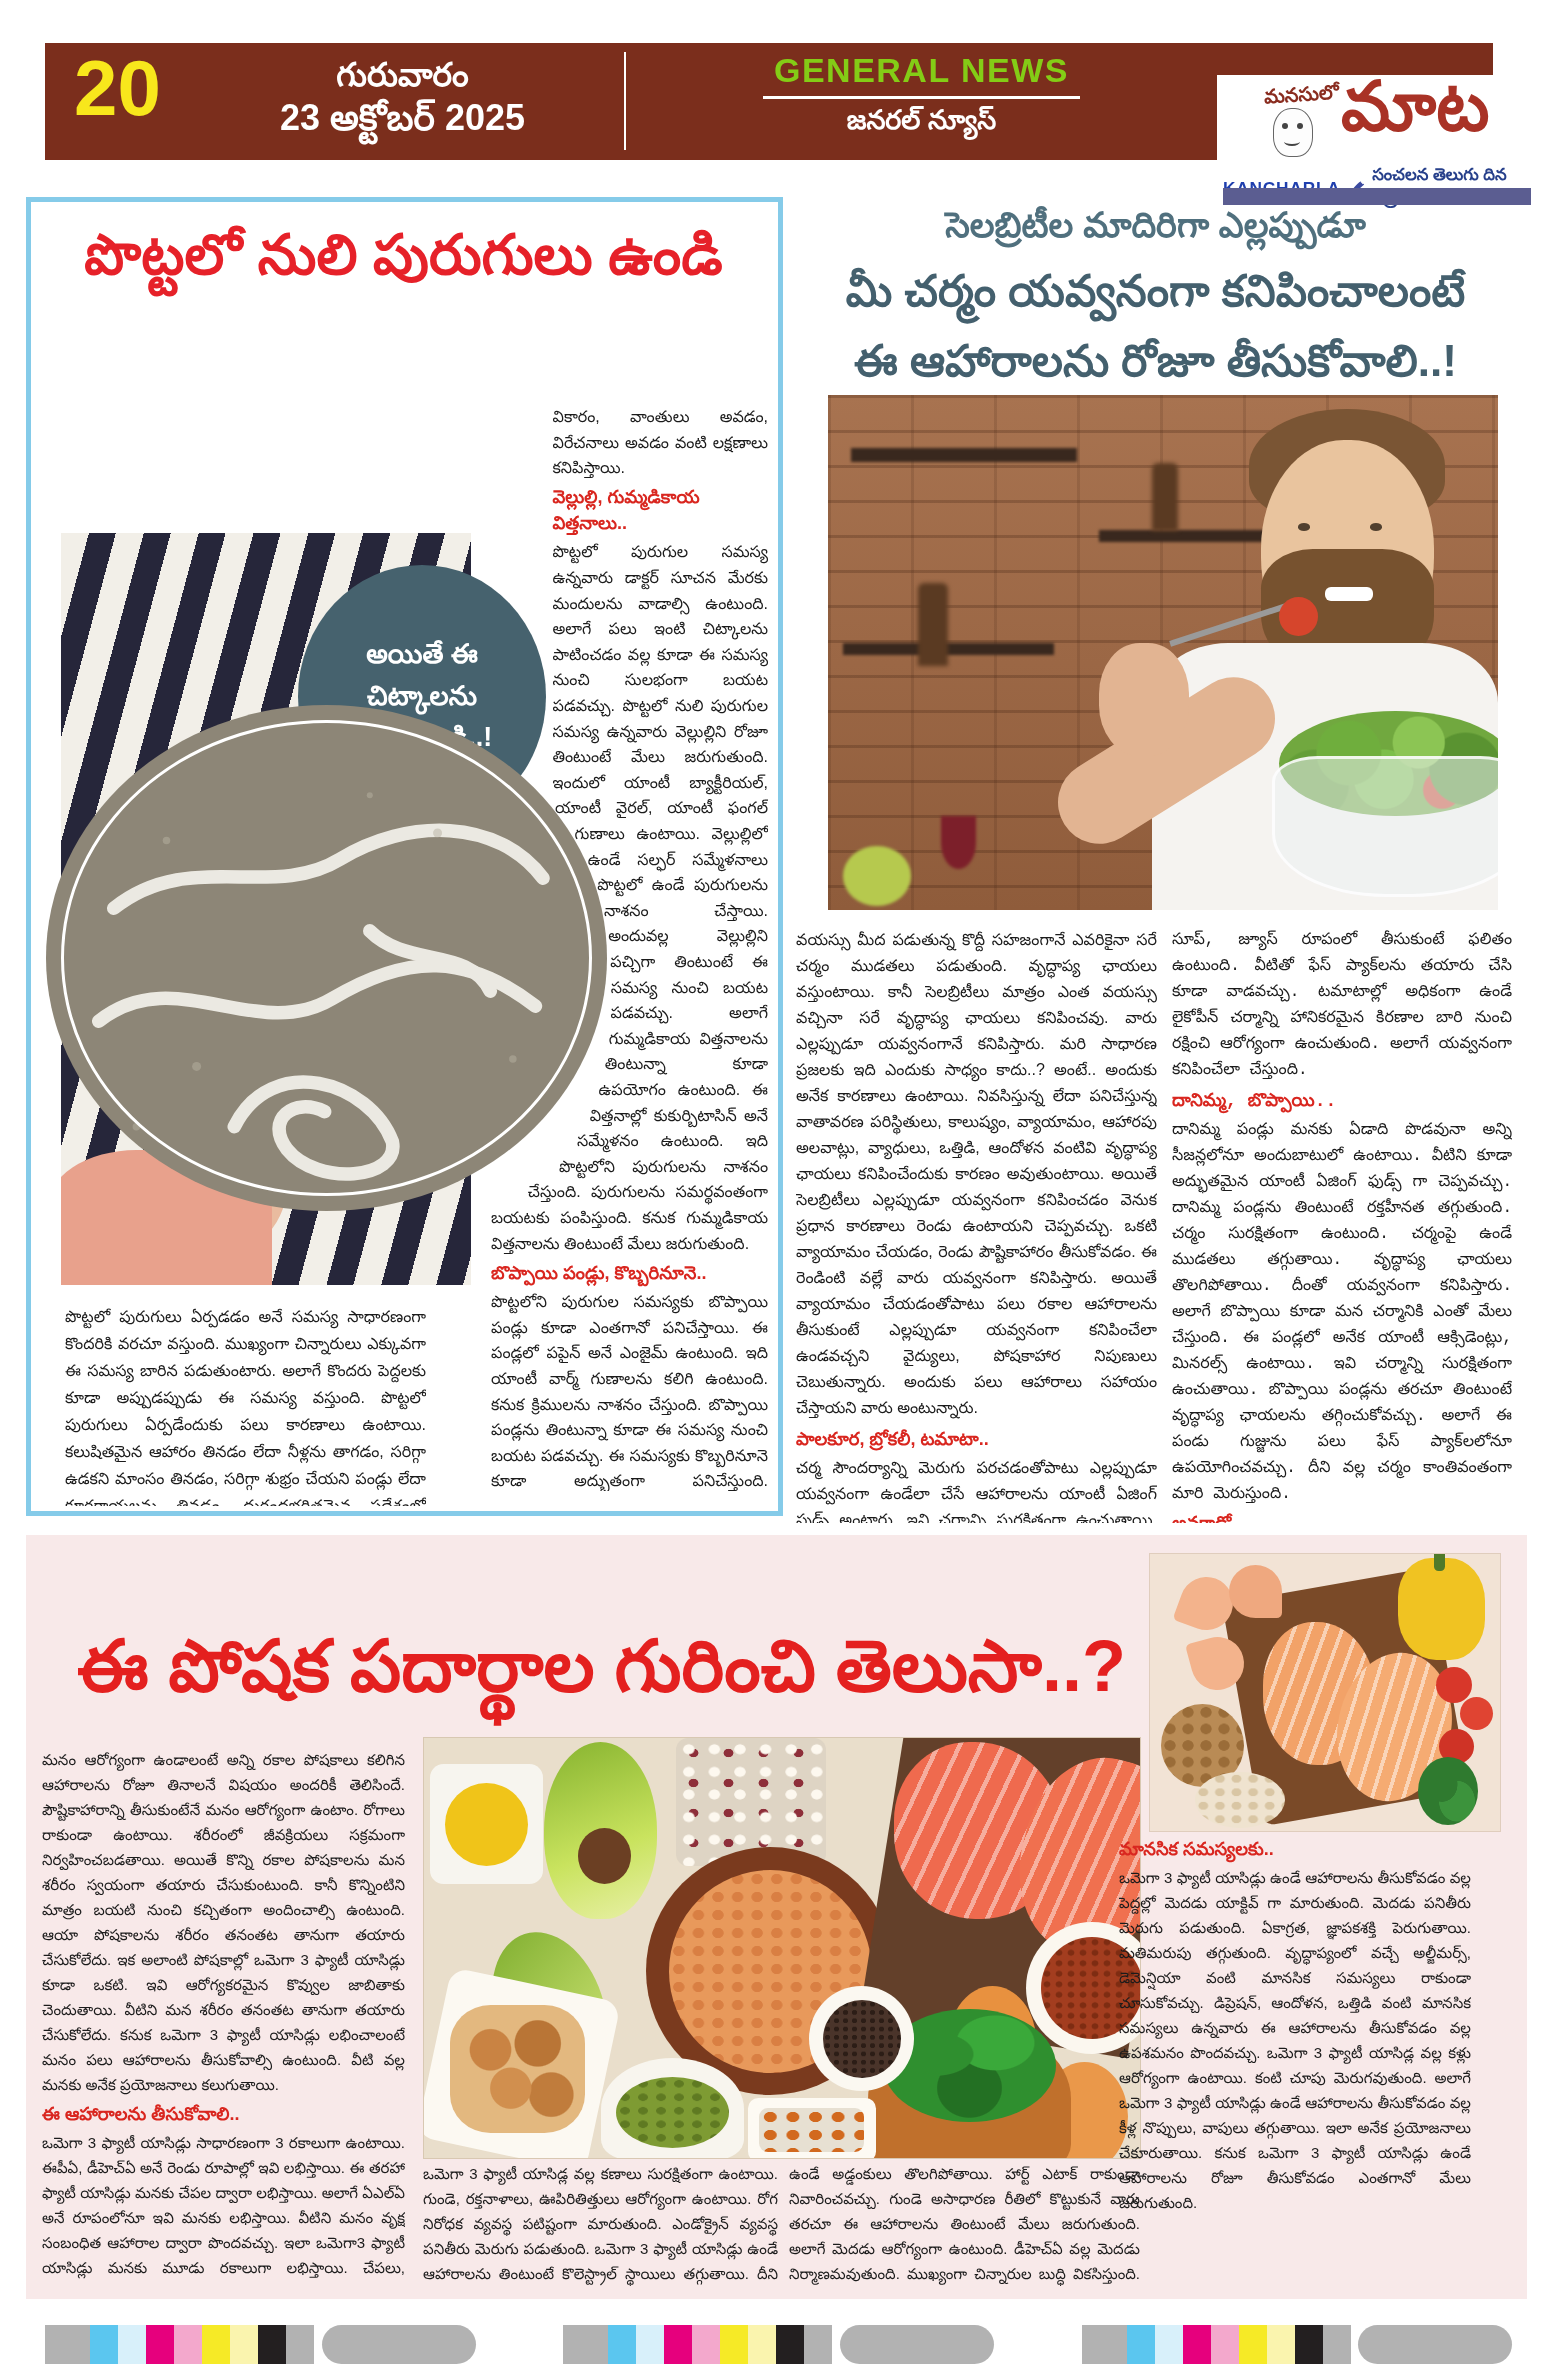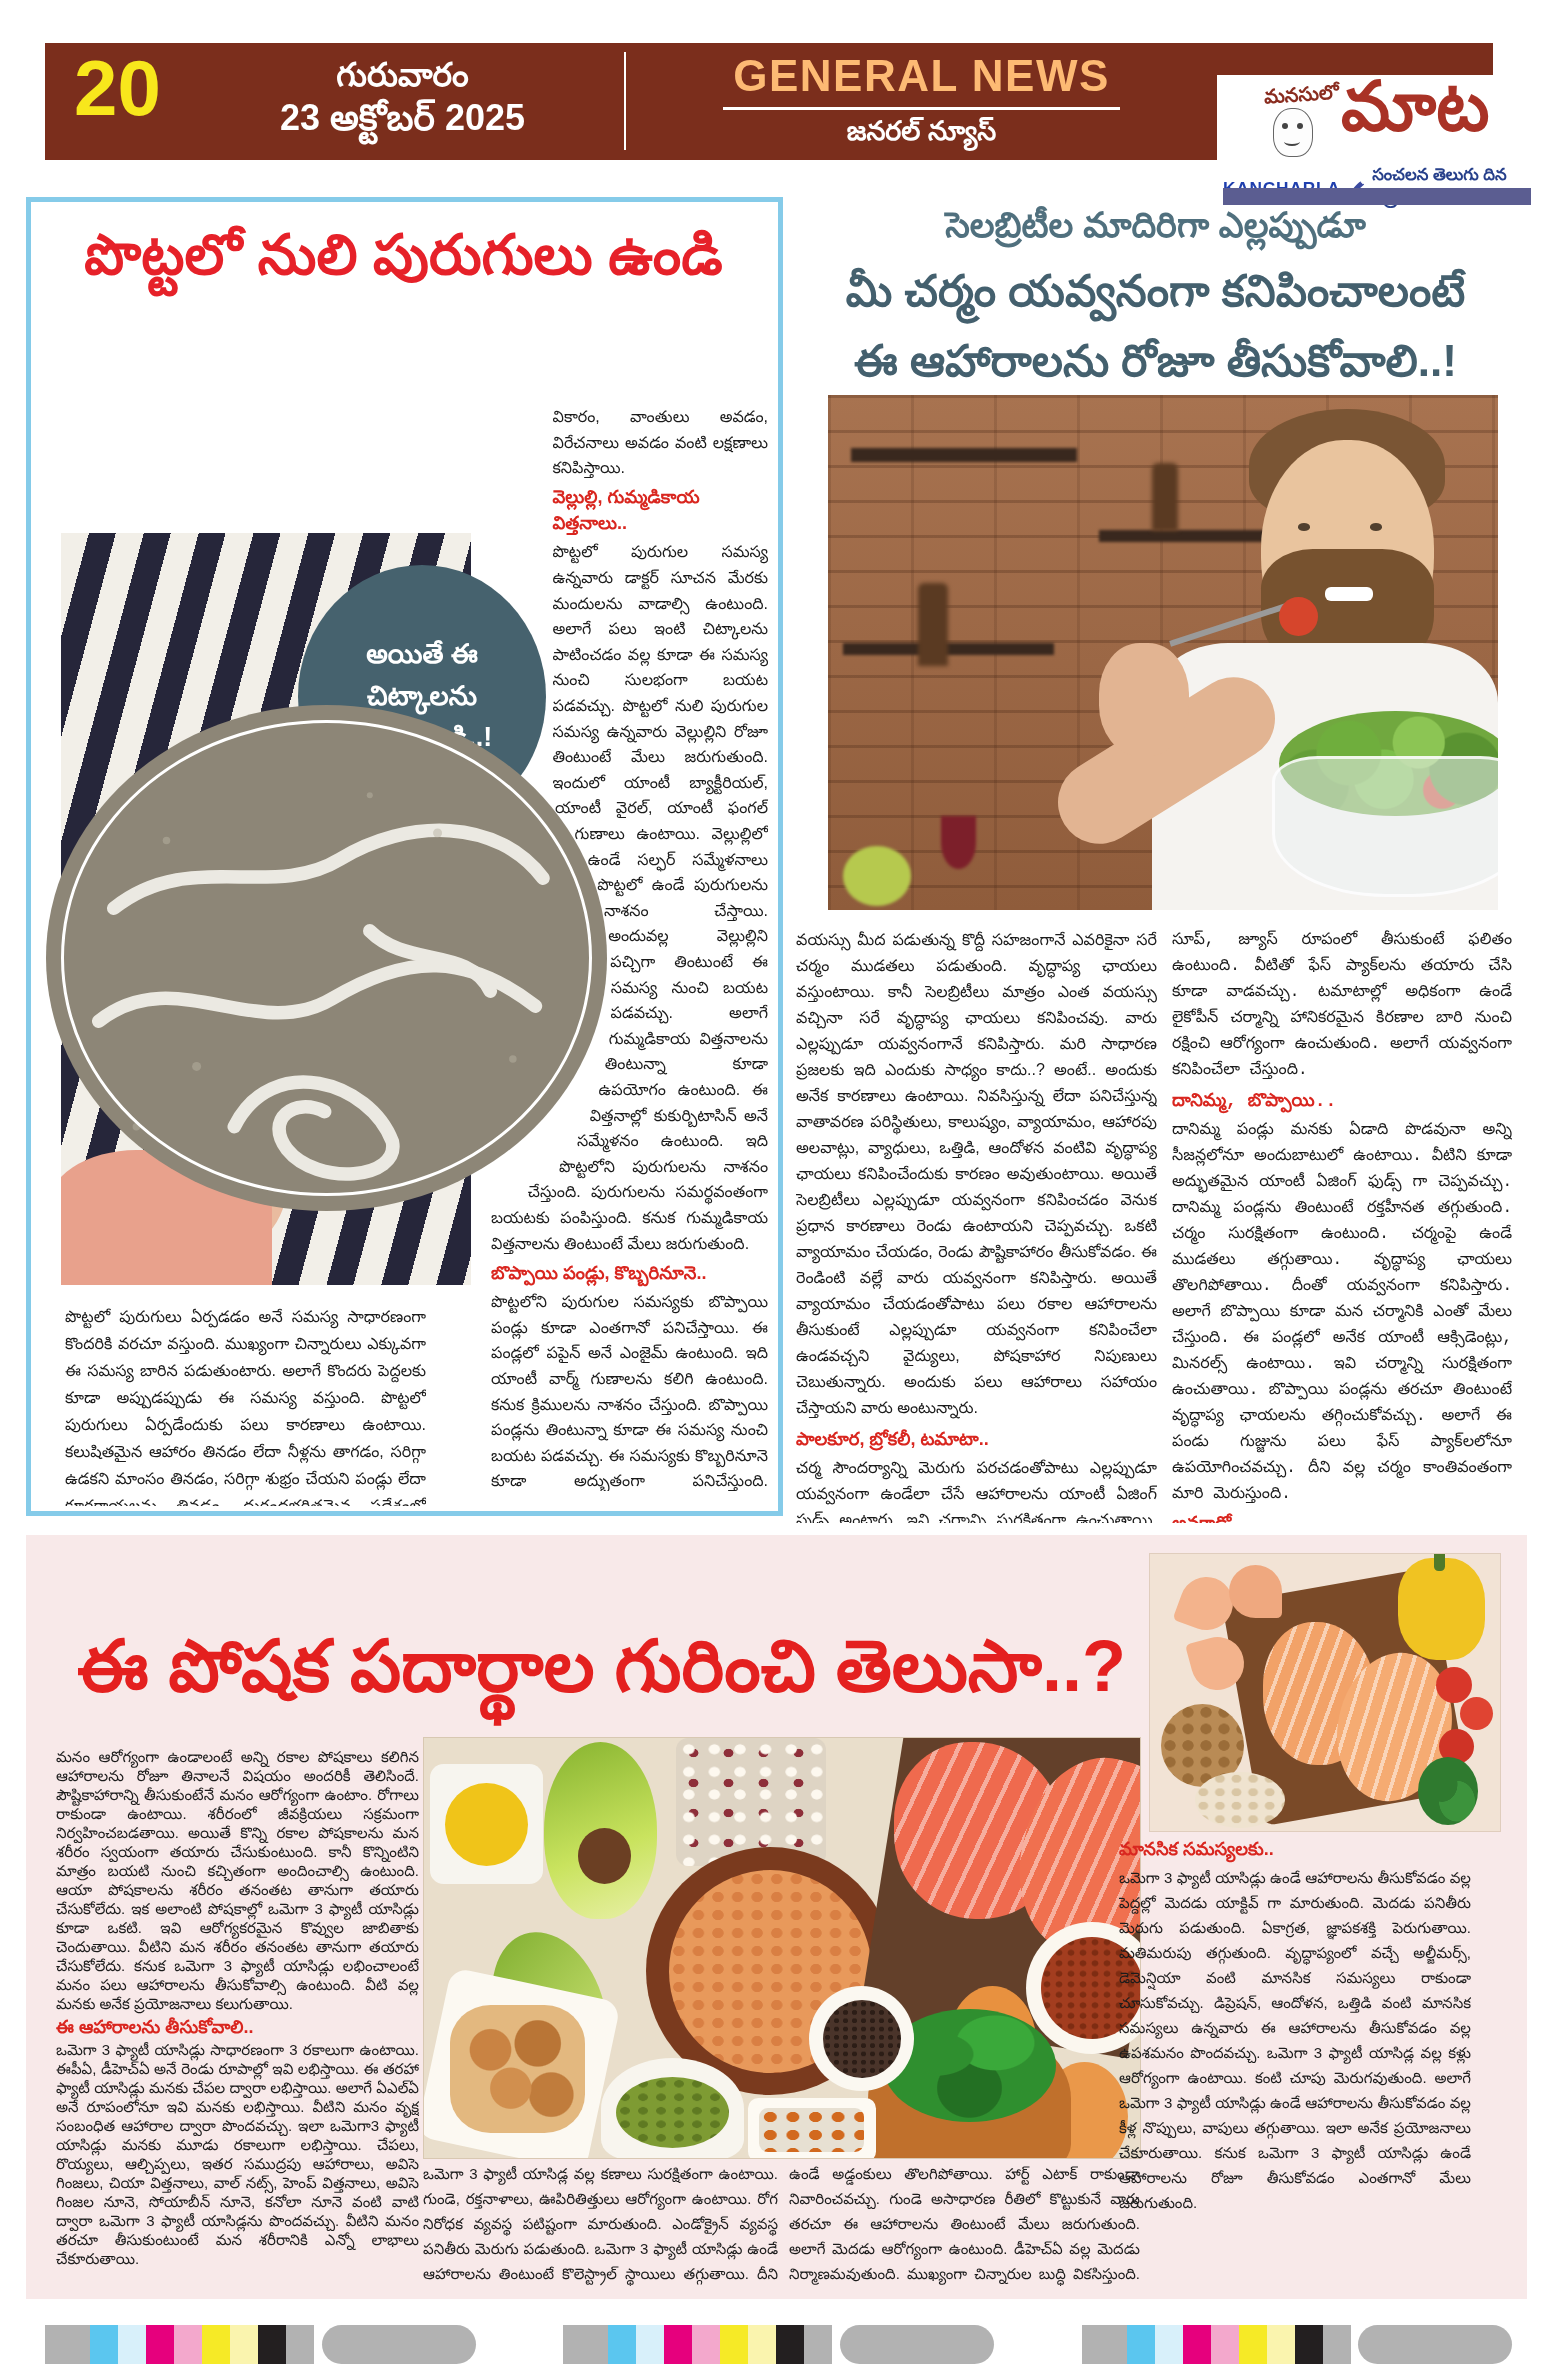--- a/index.html
+++ b/index.html
@@ -8,21 +8,21 @@
   .abs{position:absolute;}
   .pre{white-space:pre-line;}
   
   .header-bar{left:45px;top:43px;width:1448px;height:117px;background:#7b2e1c;}
   .page-num{left:29px;top:6px;font-size:78px;font-weight:bold;color:#f8e71c;line-height:1;}
   .date-block{left:162px;top:12px;width:391px;text-align:center;color:#fff;}
   .date-day{font-size:33px;font-weight:bold;line-height:1.2;}
   .date-date{font-size:36px;font-weight:bold;line-height:1.25;}
   .hdr-divider{left:579px;top:9px;width:2.3px;height:98px;background:#fff;}
   .section-block{left:602px;top:7.5px;width:549px;text-align:center;}
-  .section-en{display:inline-block;font-size:44px;font-weight:bold;color:#fdba74;letter-spacing:1.5px;
+  .section-en{display:inline-block;font-size:34px;font-weight:bold;color:#84cc16;letter-spacing:1.5px;
               border-bottom:3px solid #ffffff;padding:0 10.5px 6px;text-align:right;}
   .section-te{font-size:27px;font-weight:bold;color:#ffffff;margin-top:6px;}
   .masthead{left:1172px;top:32px;width:320px;height:128px;background:#ffffff;}
   .mh-script{left:47px;top:7.5px;font-size:19.6px;font-weight:bold;color:#8a2d20;transform:rotate(-4deg);}
   .mh-face{left:56px;top:33px;width:38px;height:47px;border:1.5px solid #666;border-radius:45% 45% 40% 40%;
            background:#fdfdfd;}
   .mh-face:before{content:"";position:absolute;left:7.5px;top:13.5px;width:6px;height:6px;border-radius:50%;background:#444;box-shadow:15px 0 0 #444;}
   .mh-face:after{content:"";position:absolute;left:9.8px;top:27px;width:16.6px;height:7.5px;border-bottom:2.3px solid #444;border-radius:50%;}
   .mh-title{left:124px;top:-6px;font-size:69px;font-weight:bold;color:#a93226;line-height:1.1;}
   .mh-row{left:6px;top:90px;width:308px;display:flex;align-items:center;gap:6px;}
@@ -82,21 +82,21 @@
                     radial-gradient(circle at 80% 55%,#5a9331 18%,transparent 19%),
                     radial-gradient(circle at 45% 65%,#7cbf4a 20%,transparent 21%),
                     radial-gradient(circle at 15% 70%,#649e37 16%,transparent 17%),
                     radial-gradient(circle at 70% 75%,#cc4a31 10%,transparent 11%),#71a83f;}
   .rcolA{left:796px;top:927px;width:361px;height:596px;overflow:hidden;font-size:16px;line-height:26px;text-align:justify;}
   .rcolB{left:1172px;top:927px;width:340px;height:596px;overflow:hidden;font-size:16px;line-height:26px;text-align:justify;font-family:Liberation Mono, monospace;}
   
   .pink{left:26px;top:1535px;width:1501px;height:764px;background:#f8e9e9;}
   .phead1{left:45px;top:27px;width:1076px;text-align:center;color:#e53a35;font-size:42px;font-weight:600;}
   .phead2{left:15px;top:90px;width:1121px;text-align:center;color:#e4201f;font-size:72px;font-weight:bold;}
-  .pcol1{left:30px;top:212px;width:363px;height:538px;overflow:hidden;font-size:15px;line-height:19px;text-align:justify;}
+  .pcol1{left:16px;top:212px;width:363px;height:538px;overflow:hidden;font-size:15px;line-height:25px;text-align:justify;}
   .collage{left:397px;top:202px;width:716px;height:420px;overflow:hidden;background:#e9decb;border:1.5px solid #d8c8b2;}
   .pphoto{left:1123px;top:18px;width:350px;height:277px;overflow:hidden;background:#f2e3d5;border:1.5px solid #e0cdbd;}
   .pcol4{left:1093px;top:302px;width:352px;height:448px;overflow:hidden;font-size:15px;line-height:25px;text-align:justify;}
   .pcolB{left:397px;top:626px;width:355px;height:126px;overflow:hidden;font-size:15px;line-height:25px;text-align:justify;}
   .pcolC{left:763px;top:626px;width:351px;height:126px;overflow:hidden;font-size:15px;line-height:25px;text-align:justify;}
   
   .ci{position:absolute;}
   
   .calib{left:45px;top:2325px;width:1467px;height:39px;display:flex;justify-content:space-between;}
   .bar-group{display:flex;align-items:stretch;height:39px;}

